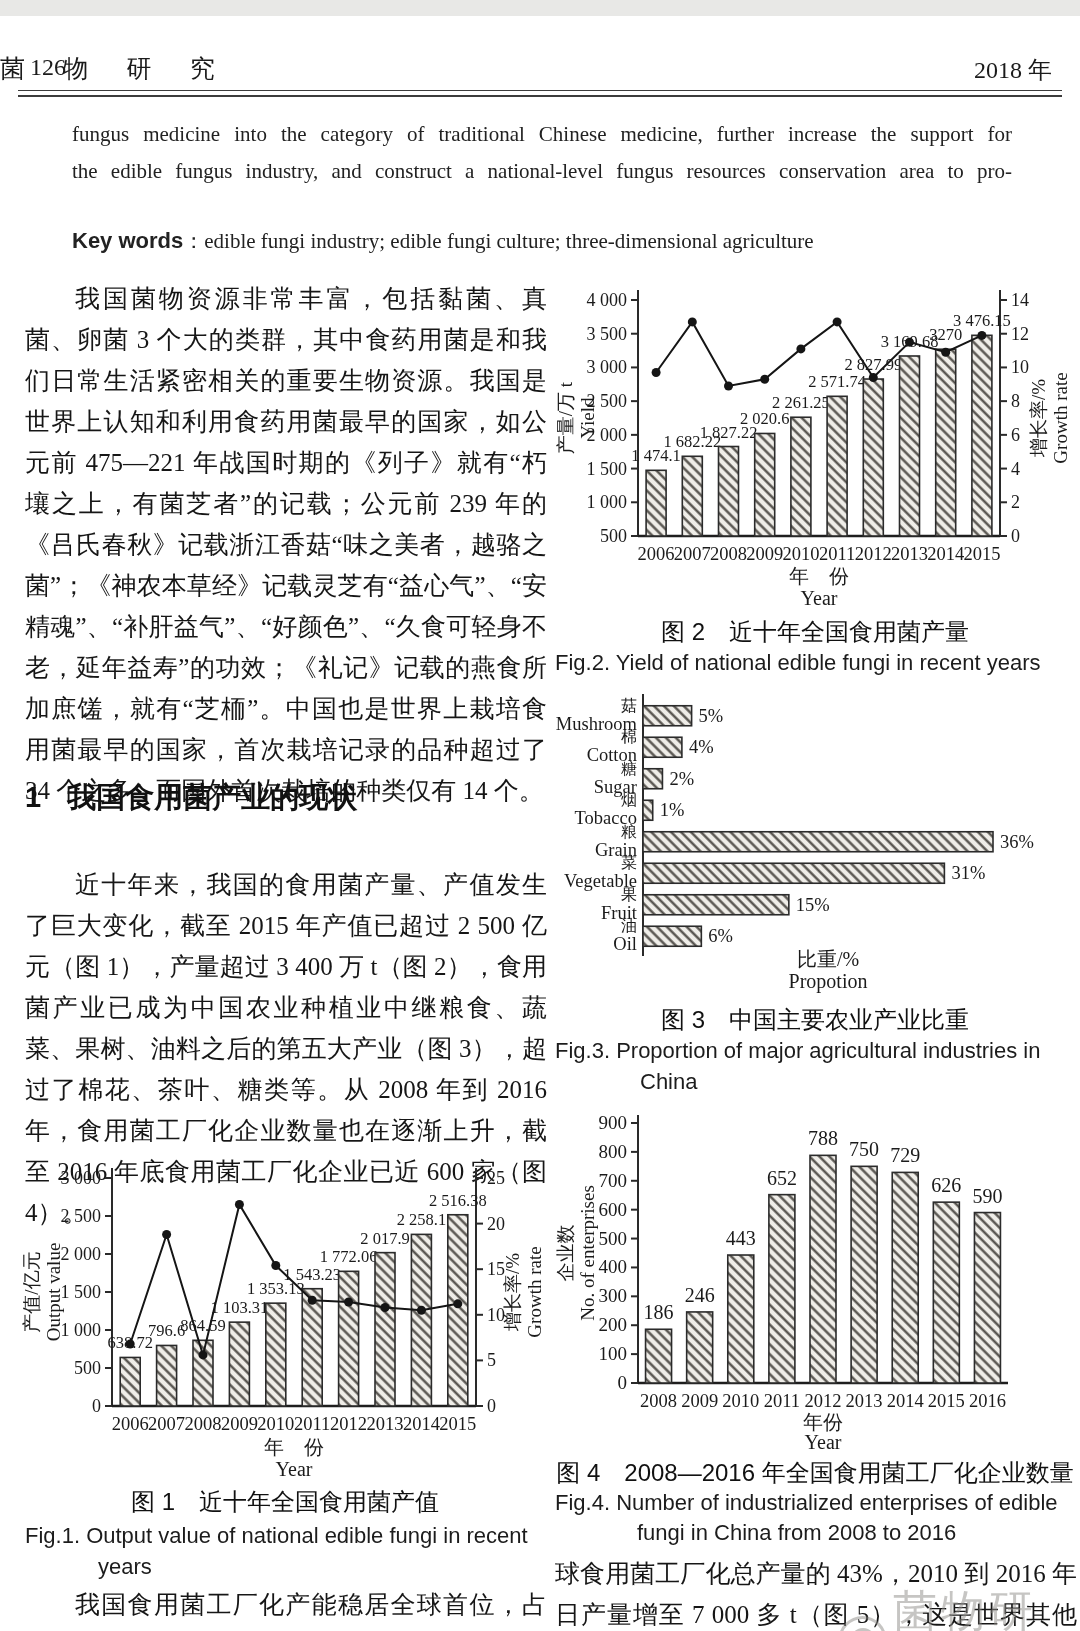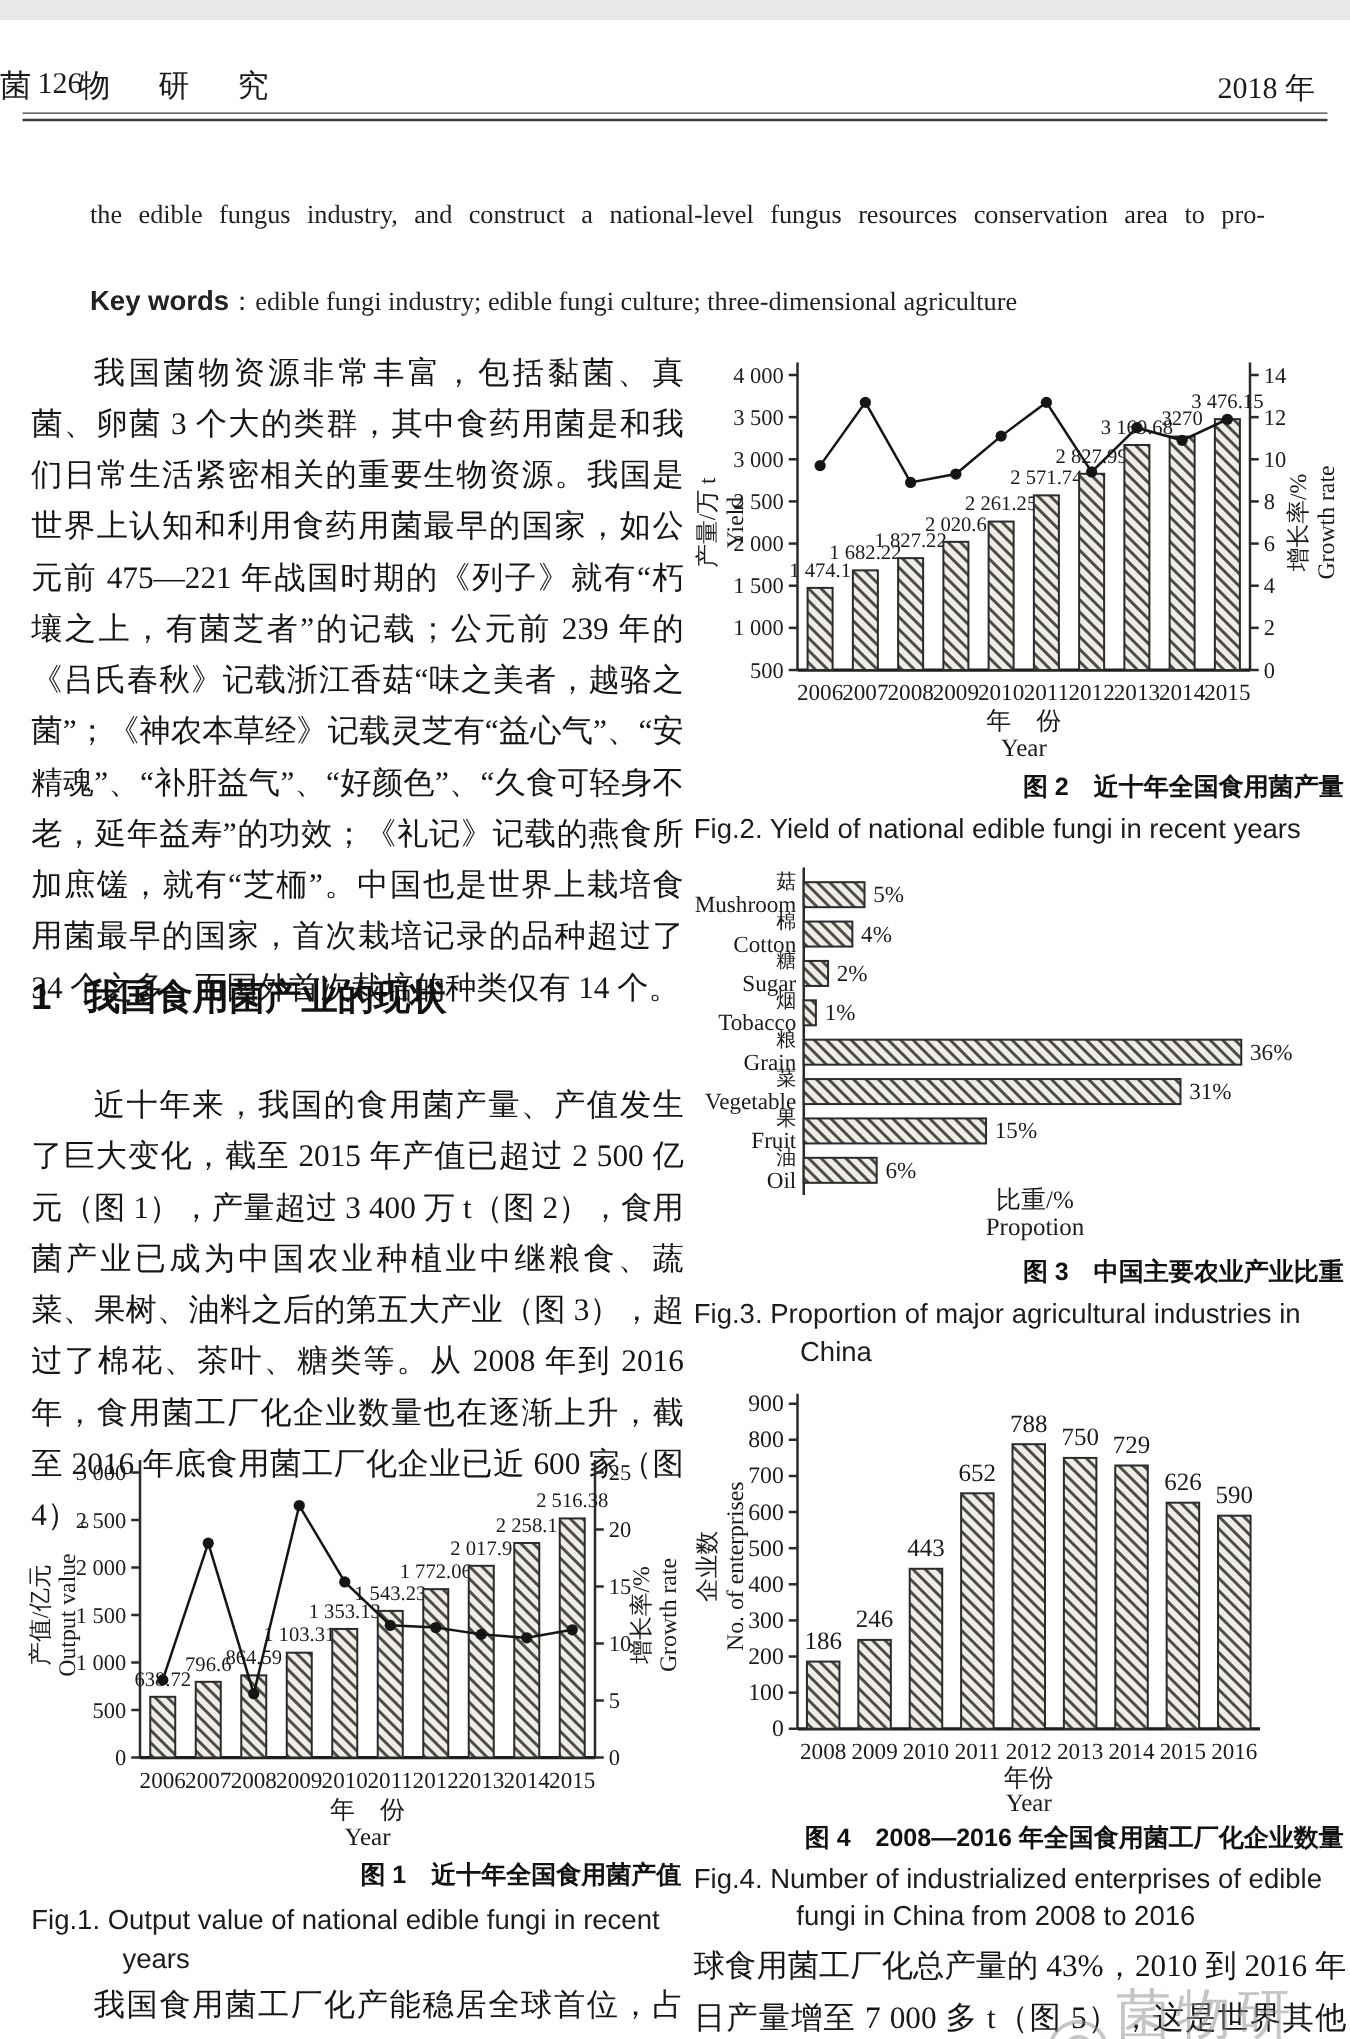--- a/index.html
+++ b/index.html
@@ -20,22 +20,22 @@
   .kw-line{font-size:21px;line-height:38px;color:#222;}
   .kw-label{font-family:"Liberation Sans","DejaVu Sans",sans-serif;font-weight:bold;font-size:22px;}
   
   .zhpara{font-size:25px;line-height:41px;text-align:justify;color:#161616;}
   .indent{text-indent:2em;}
   .h1{font-family:"Liberation Sans","DejaVu Sans",sans-serif;font-weight:bold;font-size:29px;color:#111;}
   .h2{font-family:"Liberation Sans","DejaVu Sans",sans-serif;font-weight:bold;font-size:25px;color:#111;}
   .hnum{margin-right:26px;}
   .hnum2{margin-right:18px;}
   
-  .cap-zh{font-family:"Liberation Sans","DejaVu Sans",sans-serif;font-weight:bold;font-size:20px;
-          text-align:right;width:520px;color:#111;}
+  .cap-zh{font-family:"Liberation Sans","DejaVu Sans",sans-serif;font-weight:normal;font-size:24px;
+          text-align:center;width:520px;color:#111;}
   .cap-en{font-family:"Liberation Sans","DejaVu Sans",sans-serif;font-size:22px;
           text-align:left;width:520px;color:#1c1c1c;}
   .cap-en.hang{text-align:left;}
   svg text{font-family:"Liberation Serif","DejaVu Serif",serif;fill:#1b1b1b;}
   svg{display:block;}
   
   .wm{display:flex;align-items:center;gap:6px;opacity:.5;z-index:5;pointer-events:none;}
   .wm-logo{width:44px;height:44px;border:3px solid #8f8d89;border-radius:50%;position:relative;}
   .wm-logo::after{content:"";position:absolute;left:9px;top:9px;width:20px;height:20px;
                   border:3px solid #8f8d89;border-radius:50%;}
@@ -45,20 +45,21 @@
 </head>
 <body>
 
 <div class="page">
 
   <div class="abs hdr-num" style="left:30px;top:38px;">126</div>
   <div class="abs hdr-title" style="left:0;top:36px;width:1080px;text-align:left;">菌 物 研 究</div>
   <div class="abs hdr-year" style="right:28px;top:38px;">2018 年</div>
   <div class="abs hdr-rule" style="left:18px;top:74px;width:1044px;"></div>
 
+  <div class="abs abs-line" style="left:72px;top:100px;">fungus medicine into the category of traditional Chinese medicine, further increase the support for</div>
   <div class="abs abs-line" style="left:72px;top:137px;">the edible fungus industry, and construct a national-level fungus resources conservation area to pro-</div>
   <div class="abs kw-line" style="left:72px;top:206px;width:940px;">
     <span class="kw-label">Key words</span><span>：</span><span>edible fungi industry; edible fungi culture; three-dimensional agriculture</span>
   </div>
 
   <div class="abs zhpara indent" style="left:25px;top:262px;width:522px;">我国菌物资源非常丰富，包括黏菌、真菌、卵菌 3 个大的类群，其中食药用菌是和我们日常生活紧密相关的重要生物资源。我国是世界上认知和利用食药用菌最早的国家，如公元前 475—221 年战国时期的《列子》就有“朽壤之上，有菌芝者”的记载；公元前 239 年的《吕氏春秋》记载浙江香菇“味之美者，越骆之菌”；《神农本草经》记载灵芝有“益心气”、“安精魂”、“补肝益气”、“好颜色”、“久食可轻身不老，延年益寿”的功效；《礼记》记载的燕食所加庶馐，就有“芝栭”。中国也是世界上栽培食用菌最早的国家，首次栽培记录的品种超过了 34 个之多，而国外首次栽培的种类仅有 14 个。</div>
 
   <div class="abs h1" style="left:25px;top:762px;">
     <span class="hnum">1</span><span>我国食用菌产业的现状</span>
   </div>

